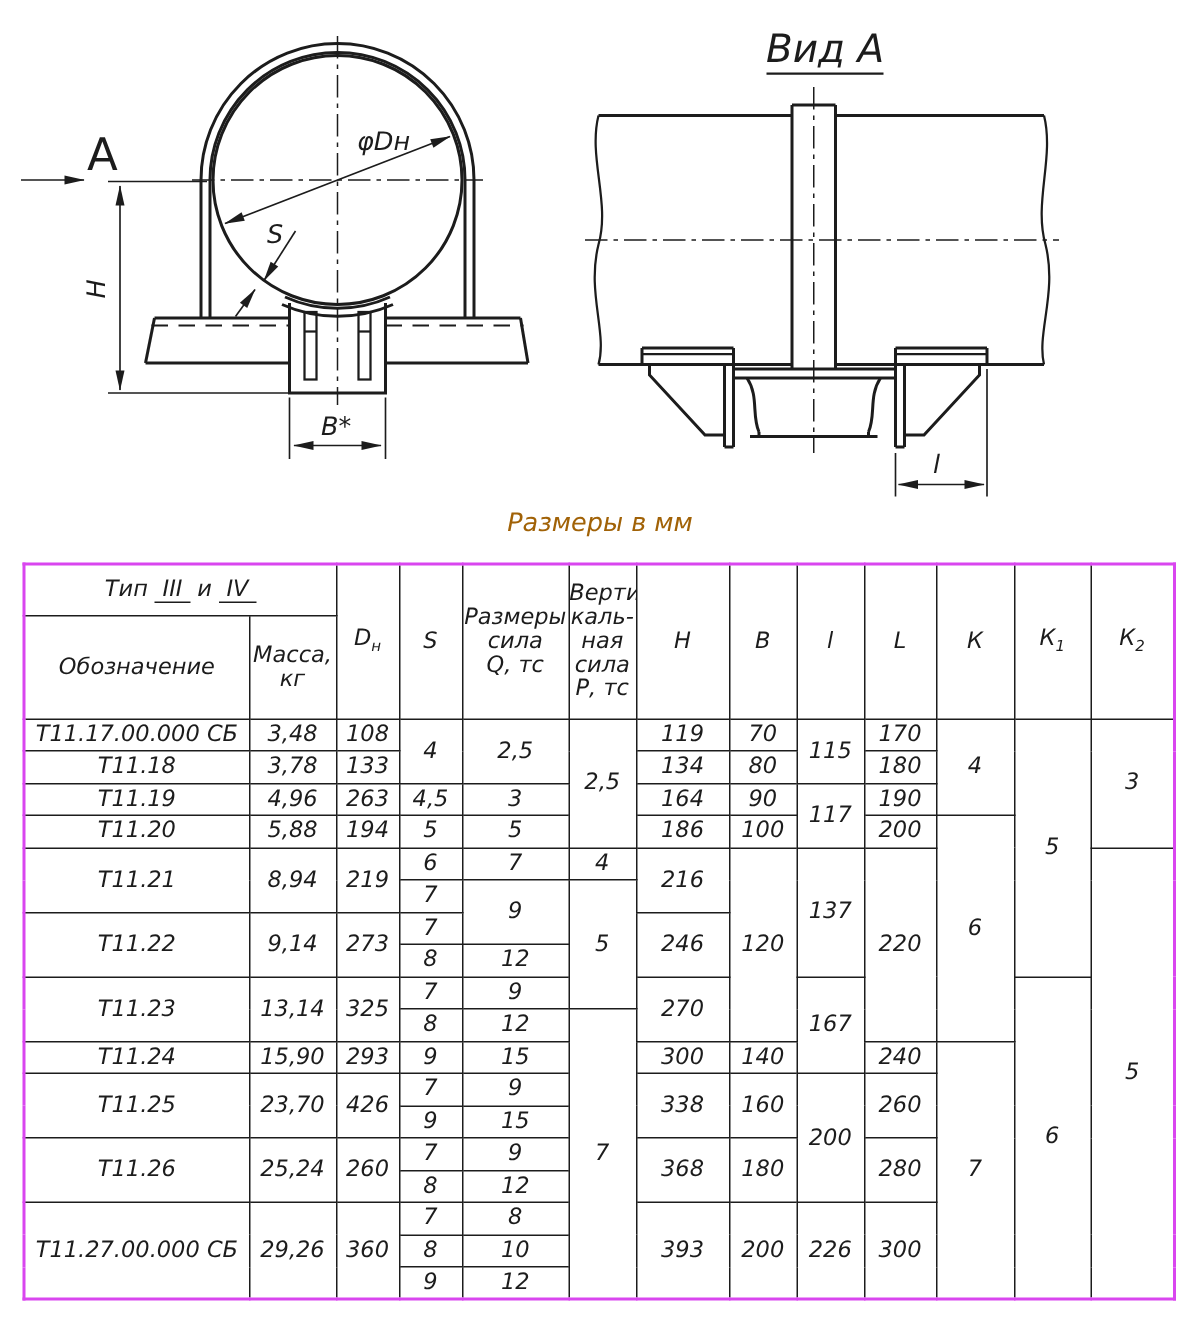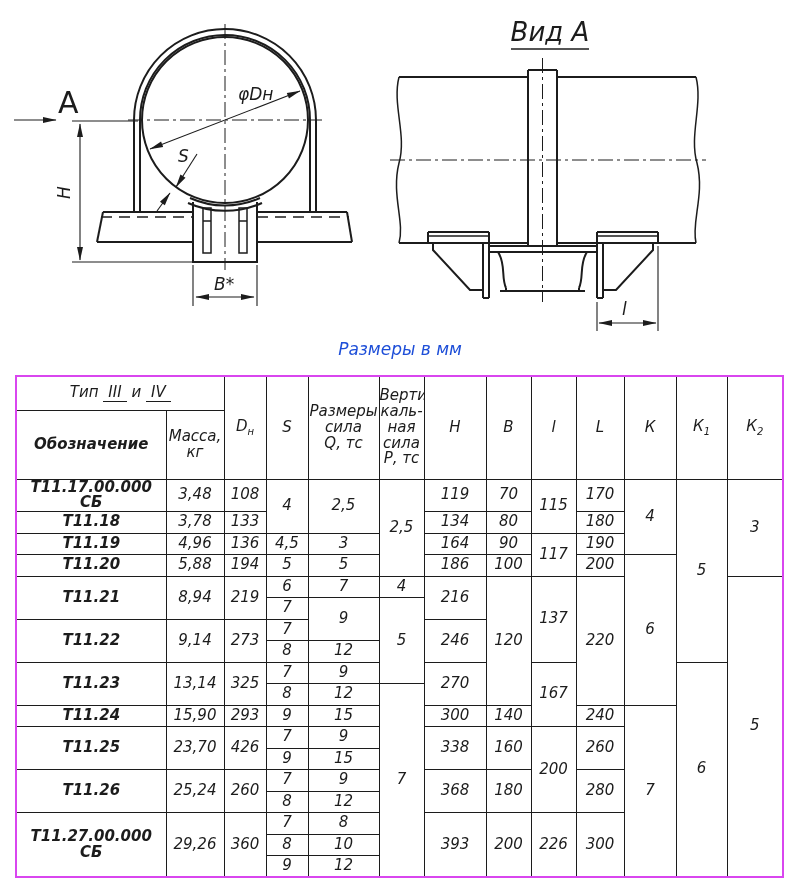--- a/index.html
+++ b/index.html
@@ -8,32 +8,32 @@
   svg{position:absolute;left:0;top:0;}
   .o2{fill:none;stroke:#1c1c1c;stroke-width:2;}
   .o15{fill:none;stroke:#1c1c1c;stroke-width:1.5;}
   .thin{fill:none;stroke:#1c1c1c;stroke-width:1.1;}
   .cl{fill:none;stroke:#1c1c1c;stroke-width:1;stroke-dasharray:15 4 3 4;}
   .hid{fill:none;stroke:#1c1c1c;stroke-width:1.4;stroke-dasharray:11 7;}
   .lbl{fill:#1c1c1c;font-style:italic;font-size:17px;}
   .lbl-big{fill:#1c1c1c;font-size:30px;}
   .lbl-title{fill:#1c1c1c;font-style:italic;font-size:26px;}
   .tbl-title{position:absolute;left:0;top:339px;width:800px;text-align:center;
-             font-style:italic;font-size:17px;color:#1d4ed8;}
+             font-style:italic;font-size:17px;color:#a16207;}
   table.dim{position:absolute;left:15px;top:375px;width:767px;
             border-collapse:collapse;table-layout:fixed;
             border:2px solid #d946ef;}
   table.dim td{border:1px solid #1c1c1c;text-align:center;vertical-align:middle;
                font-style:italic;font-size:15px;line-height:1.05;padding:0;
                color:#1c1c1c;overflow:hidden;white-space:pre-line;}
   table.dim thead tr.r1{height:34px;}
   table.dim thead tr.r2{height:69px;}
   table.dim tbody tr{height:21.5px;}
   td.bb{border-bottom-width:2px;}
-  td.al{text-align:left;padding-left:6px;font-weight:bold;}
+  td.al{text-align:left;padding-left:6px;}
   td.hsm{font-size:14px;}
   .u{border-bottom:1.5px solid #1c1c1c;padding:0 5px;}
   sub{font-size:10px;}
 </style>
 </head>
 <body>
 
 <div class="sheet">
 
   <svg width="800" height="345" viewBox="0 0 800 345">
@@ -237,21 +237,21 @@
           <td class="al">Т11.18</td>
           <td>3,78</td>
           <td>133</td>
           <td>134</td>
           <td>80</td>
           <td>180</td>
         </tr>
         <tr>
           <td class="al">Т11.19</td>
           <td>4,96</td>
-          <td>136</td>
+          <td>263</td>
           <td>4,5</td>
           <td>3</td>
           <td>164</td>
           <td>90</td>
           <td rowspan="2">117</td>
           <td>190</td>
         </tr>
         <tr>
           <td class="al">Т11.20</td>
           <td>5,88</td>

